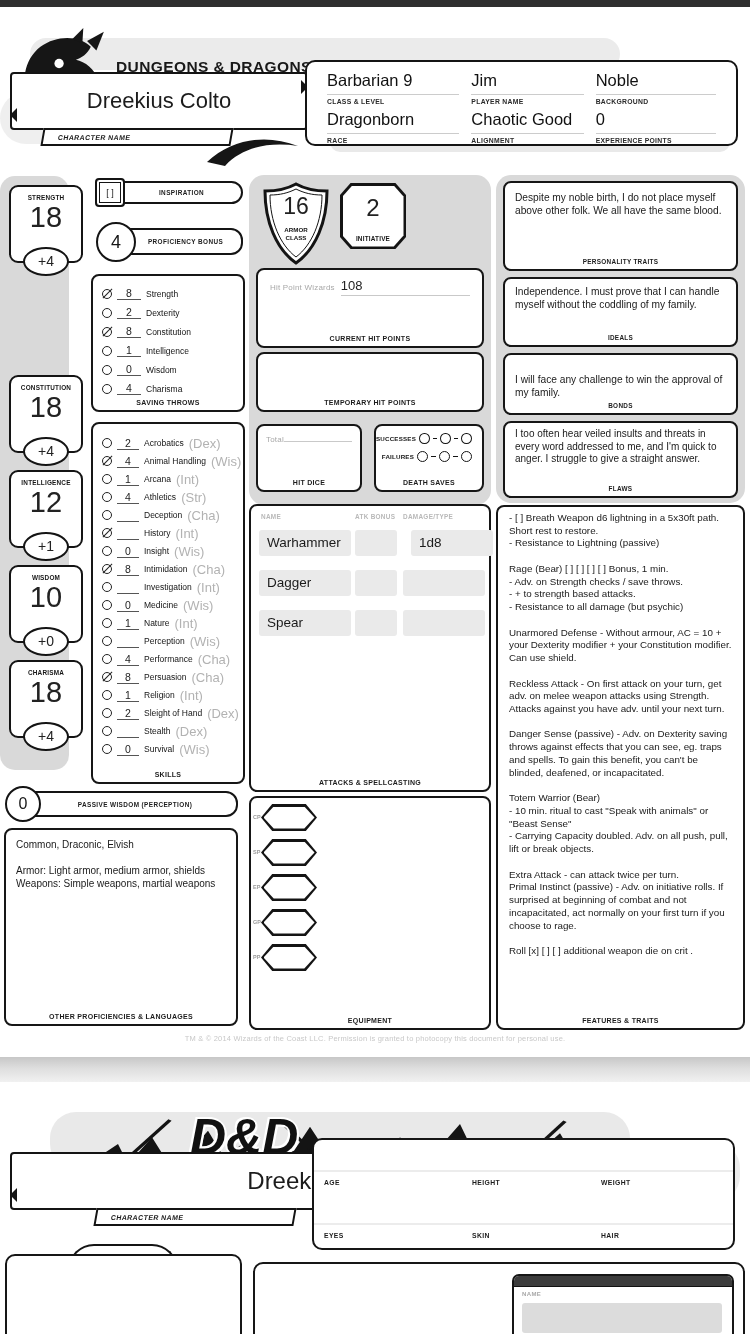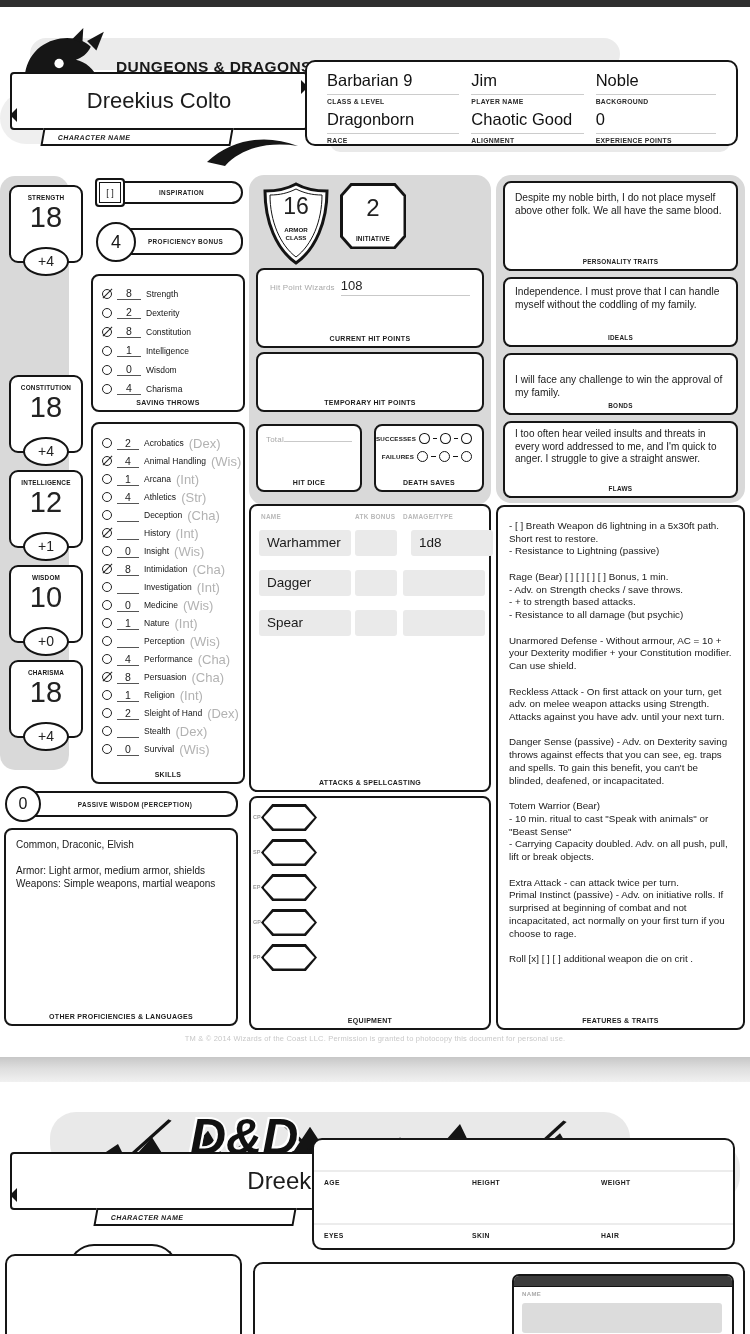--- a/index.html
+++ b/index.html
@@ -56,21 +56,21 @@
   
   .acell{position:absolute;height:26px;background:#eaeaea;border-radius:3px;font-size:13.5px;line-height:26px;padding-left:8px;color:#1a1a1a}
   .ahdr{position:absolute;font-size:6.4px;color:#b8b8b8;letter-spacing:.3px;font-weight:700}
   
   .coin{position:absolute;left:10px;width:56px;height:27px}
   .hexo{position:absolute;inset:0;background:#141414;clip-path:polygon(20% 0,80% 0,100% 50%,80% 100%,20% 100%,0 50%)}
   .hexi{position:absolute;inset:2.5px;background:#fff;clip-path:polygon(20% 0,80% 0,100% 50%,80% 100%,20% 100%,0 50%)}
   .coinlbl{position:absolute;left:-8px;top:10px;font-size:5.5px;color:#9a9a9a;font-weight:700}
   
   .flow{padding:8px 10px;font-size:10.2px;line-height:1.3;color:#1a1a1a;white-space:pre-line}
-  .feat{padding:13px 11px;font-size:9.8px;line-height:1.3;color:#1a1a1a;white-space:pre-line}
+  .feat{padding:5px 11px;font-size:9.8px;line-height:1.3;color:#1a1a1a;white-space:pre-line}
   
   .footer{position:absolute;left:0;right:0;text-align:center;font-size:7.5px;color:#c8c8c8;letter-spacing:.2px}
   .sep{position:absolute;left:0;width:750px;height:25px;background:linear-gradient(180deg,#c7c7c7 0%,#dedede 45%,#f1f1f1 100%)}
   
   .ddword{font-size:50px;font-weight:900;font-style:italic;color:#111;
     text-shadow:-2px 0 #fff,2px 0 #fff,0 -2px #fff,0 2px #fff,-2px -2px #fff,2px 2px #fff}
   .p2row{position:absolute;left:0;right:0;height:53px}
   .p2line{position:absolute;left:0;right:0;bottom:21px;border-top:2px solid #ececec}
   .p2lbl{position:absolute;bottom:7px;font-size:6.8px;font-weight:700;letter-spacing:.4px;color:#1c1c1c}
   .nbband{position:absolute;left:0;right:0;top:0;height:11px;background:#3c3c3c;border-bottom:1.5px solid #111;border-radius:5px 5px 0 0}

